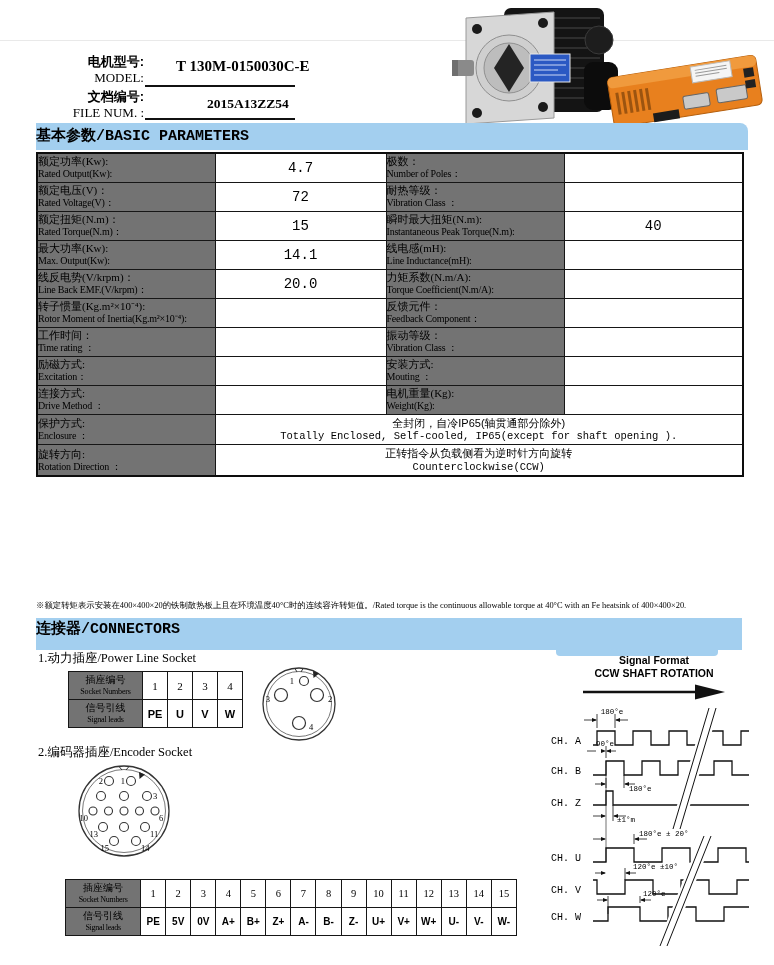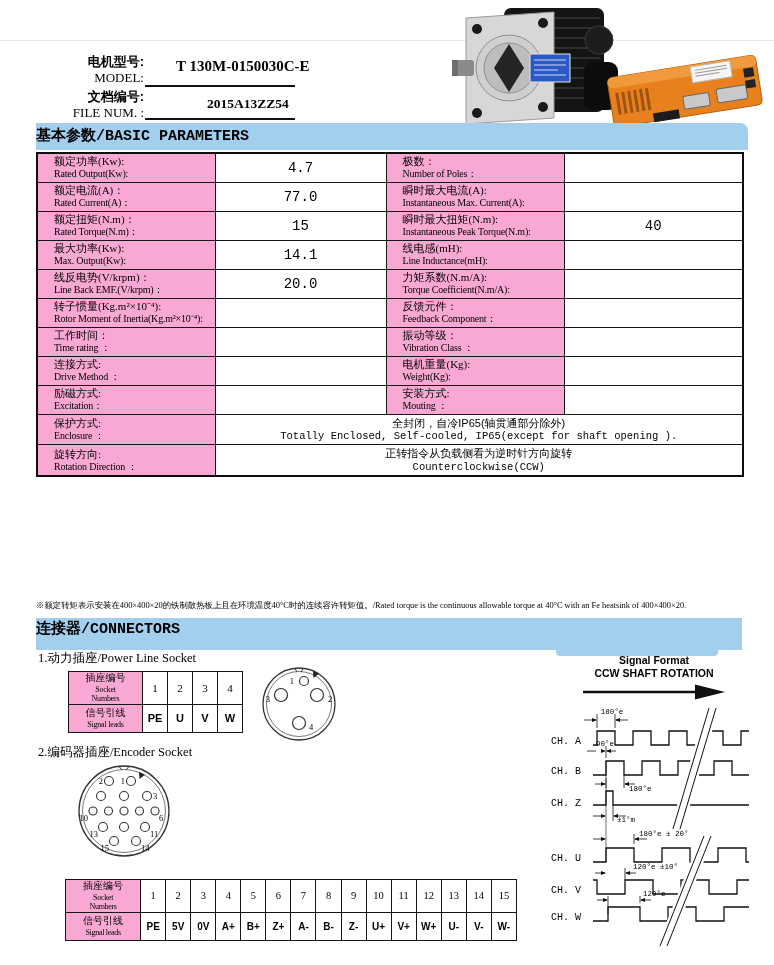--- a/index.html
+++ b/index.html
@@ -22,21 +22,21 @@
   .bar2{top:618px;width:706px;height:32px;line-height:24px;}
   .bar2:after{content:"";position:absolute;left:520px;top:100%;width:162px;height:6px;
               background:#A3CFEF;border-radius:0 0 4px 4px;}
 
   
   table.t{border-collapse:collapse;table-layout:fixed;}
   table.t td{border:1.5px solid #161616;overflow:hidden;}
   .params{position:absolute;left:36px;top:152px;width:706px;border:2px solid #0d0d0d;}
   .params tr{height:29px;}
   .params tr.spanrow{height:30px;}
-  td.lbl{background:#f9a8d4;padding:0 16px;vertical-align:middle;}
+  td.lbl{background:#737373;padding:0 0;vertical-align:middle;}
   .cn{font-size:11px;line-height:1.2;white-space:nowrap;}
   .en{font-size:10px;line-height:1.2;white-space:nowrap;letter-spacing:-0.2px;}
   td.val{text-align:center;font-family:Liberation Mono, monospace;font-size:14px;font-weight:500;}
   td.spanval{text-align:center;vertical-align:middle;}
   .vcn{font-family:"Liberation Sans",sans-serif;font-size:11px;line-height:1.35;}
   .ven{font-family:"Liberation Mono",monospace;font-size:10.5px;line-height:1.25;}
 
   .footnote{position:absolute;left:36px;top:600px;width:736px;font-size:8.4px;white-space:nowrap;}
   .subtitle{position:absolute;font-size:12.5px;}
 
@@ -134,27 +134,27 @@
           </td>
       <td class="val">4.7</td>
       <td class="lbl">
             <div class="cn">极数：</div>
             <div class="en">Number of Poles：</div>
           </td>
       <td class="val"></td>
     </tr>
     <tr>
       <td class="lbl">
-            <div class="cn">额定电流(A)：</div>
-            <div class="en">Rated Current(A)：</div>
-          </td>
-      <td class="val">77.0</td>
-      <td class="lbl">
-            <div class="cn">瞬时最大电流(A):</div>
-            <div class="en">Instantaneous Max. Current(A):</div>
+            <div class="cn">额定电压(V)：</div>
+            <div class="en">Rated Voltage(V)：</div>
+          </td>
+      <td class="val">72</td>
+      <td class="lbl">
+            <div class="cn">耐热等级：</div>
+            <div class="en">Vibration Class ：</div>
           </td>
       <td class="val"></td>
     </tr>
     <tr>
       <td class="lbl">
             <div class="cn">额定扭矩(N.m)：</div>
             <div class="en">Rated Torque(N.m)：</div>
           </td>
       <td class="val">15</td>
       <td class="lbl">
@@ -206,39 +206,39 @@
           </td>
       <td class="val"></td>
       <td class="lbl">
             <div class="cn">振动等级：</div>
             <div class="en">Vibration Class ：</div>
           </td>
       <td class="val"></td>
     </tr>
     <tr>
       <td class="lbl">
+            <div class="cn">励磁方式:</div>
+            <div class="en">Excitation：</div>
+          </td>
+      <td class="val"></td>
+      <td class="lbl">
+            <div class="cn">安装方式:</div>
+            <div class="en">Mouting ：</div>
+          </td>
+      <td class="val"></td>
+    </tr>
+    <tr>
+      <td class="lbl">
             <div class="cn">连接方式:</div>
             <div class="en">Drive Method ：</div>
           </td>
       <td class="val"></td>
       <td class="lbl">
             <div class="cn">电机重量(Kg):</div>
             <div class="en">Weight(Kg):</div>
-          </td>
-      <td class="val"></td>
-    </tr>
-    <tr>
-      <td class="lbl">
-            <div class="cn">励磁方式:</div>
-            <div class="en">Excitation：</div>
-          </td>
-      <td class="val"></td>
-      <td class="lbl">
-            <div class="cn">安装方式:</div>
-            <div class="en">Mouting ：</div>
           </td>
       <td class="val"></td>
     </tr>
     <tr class="spanrow">
       <td class="lbl">
             <div class="cn">保护方式:</div>
             <div class="en">Enclosure ：</div>
           </td>
       <td class="spanval" colspan="3">
             <div class="vcn">全封闭，自冷IP65(轴贯通部分除外)</div>

